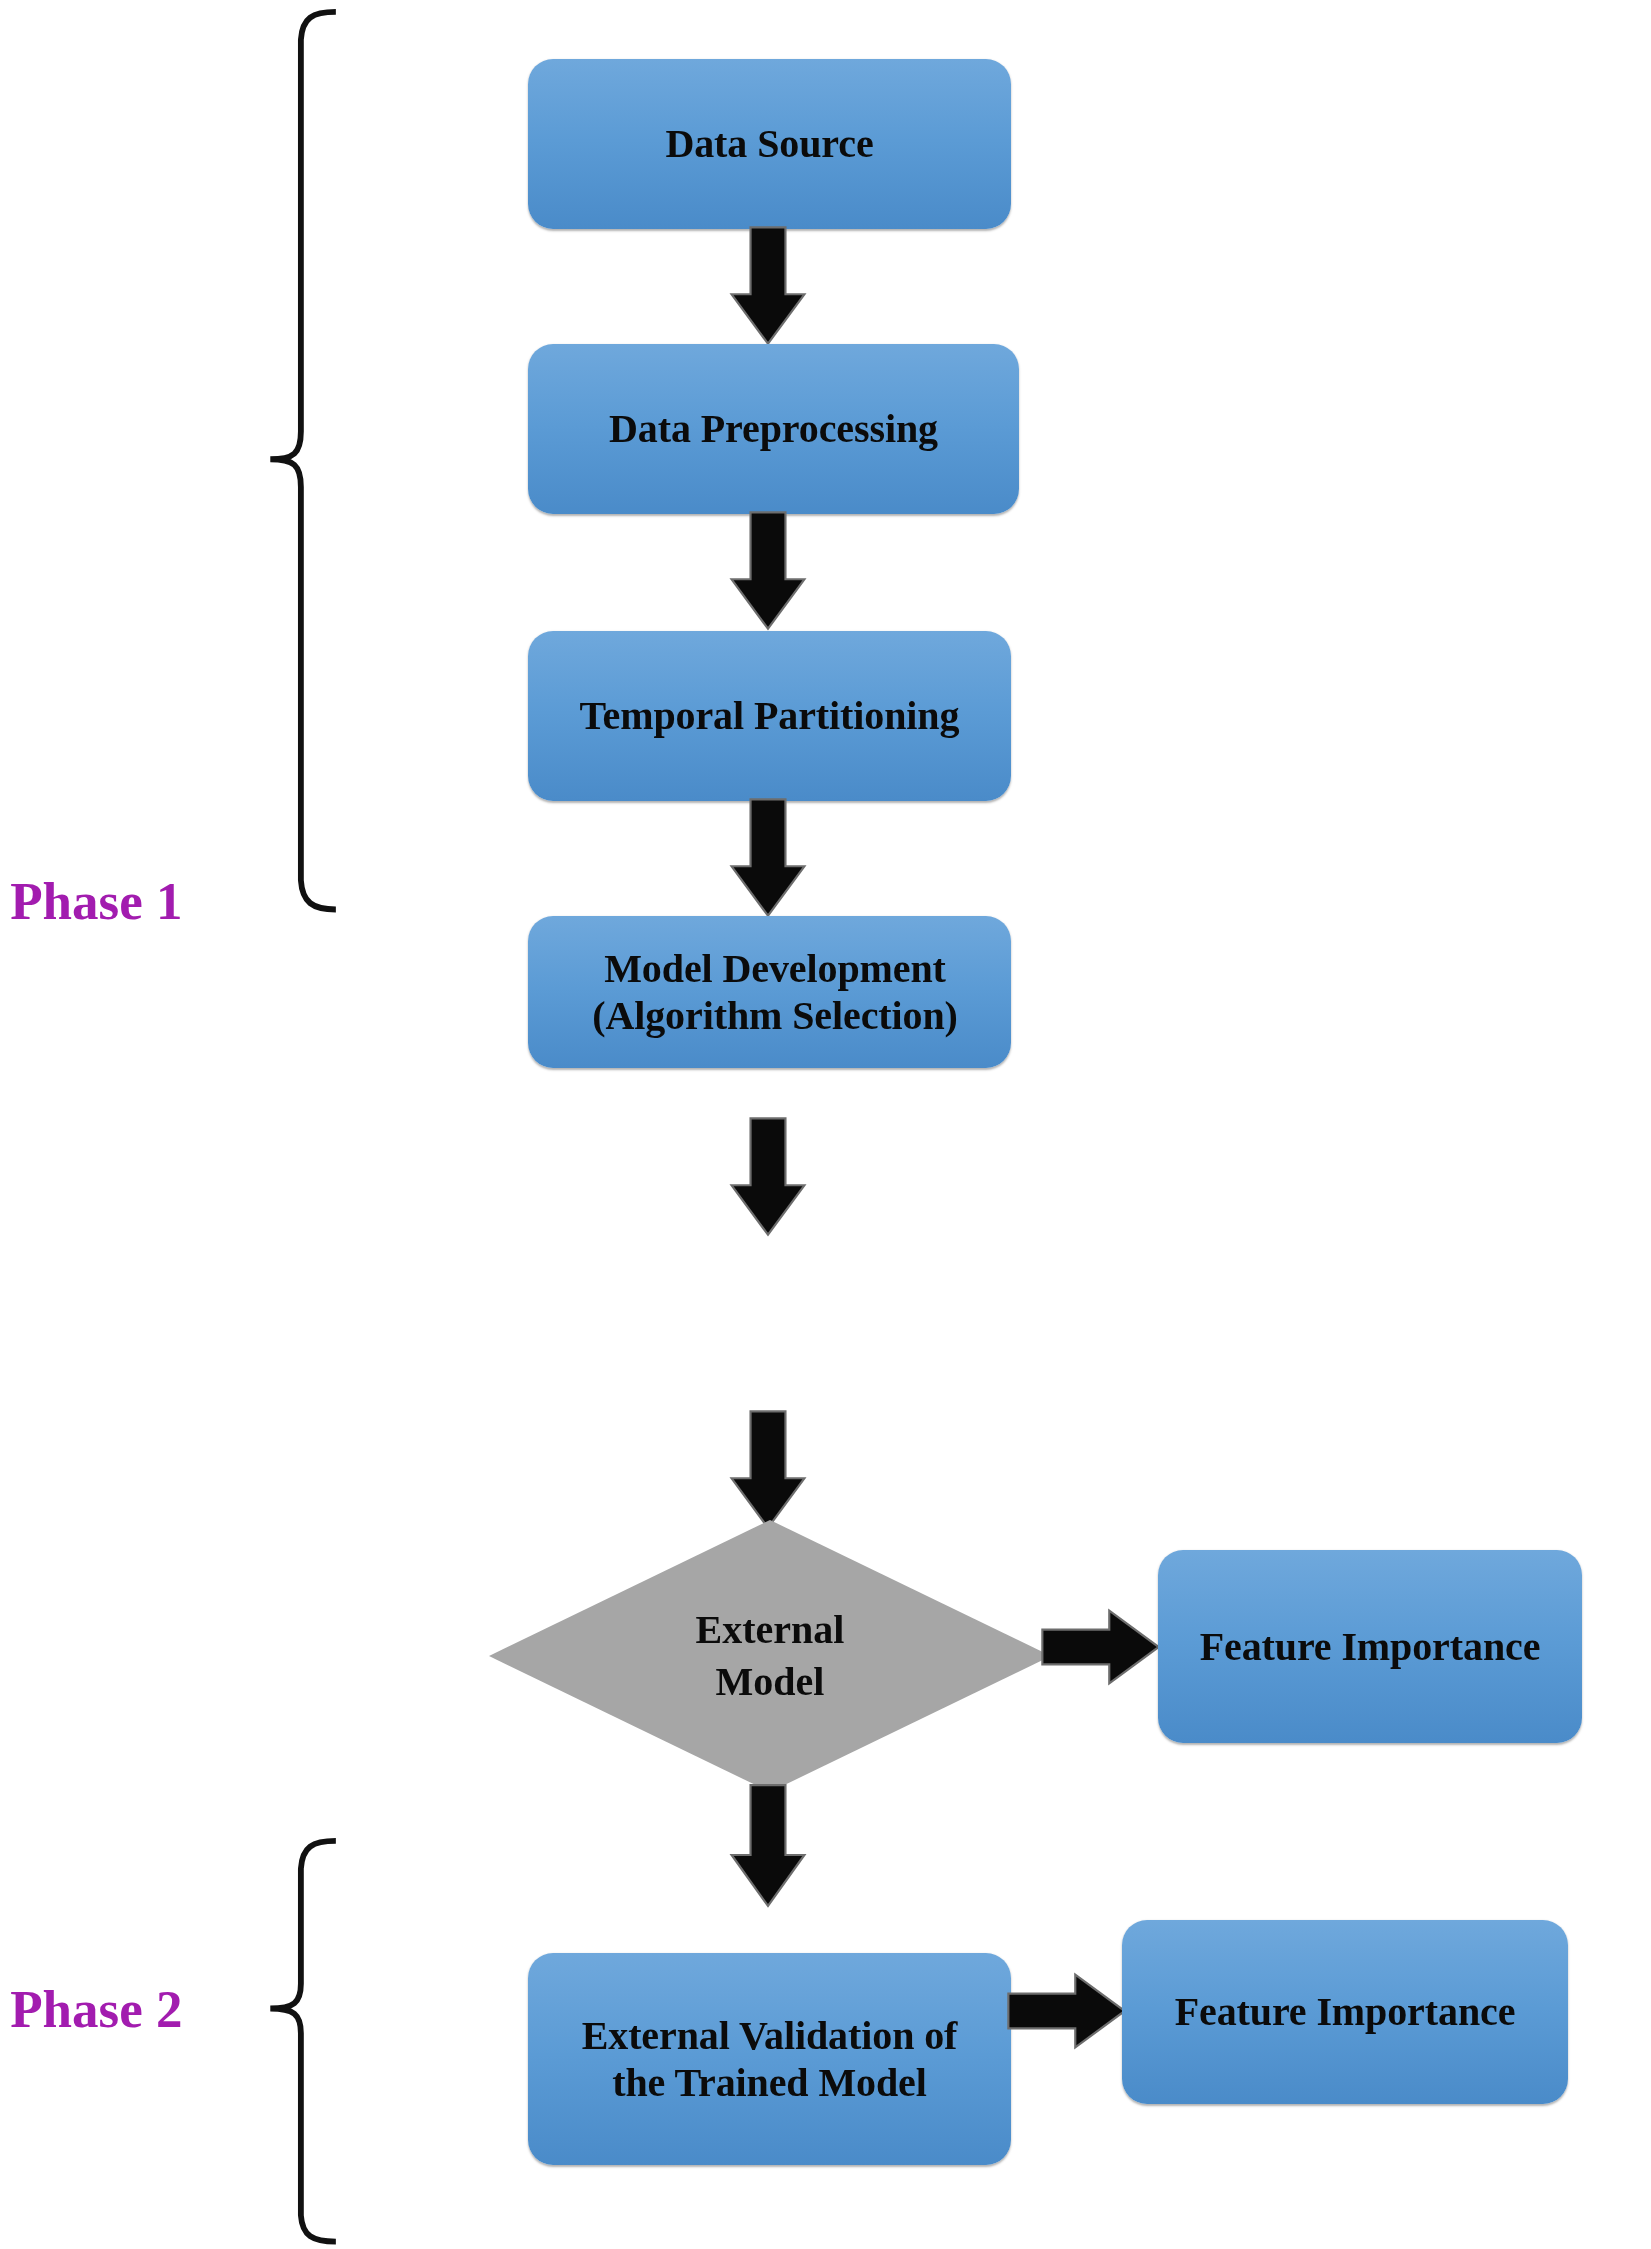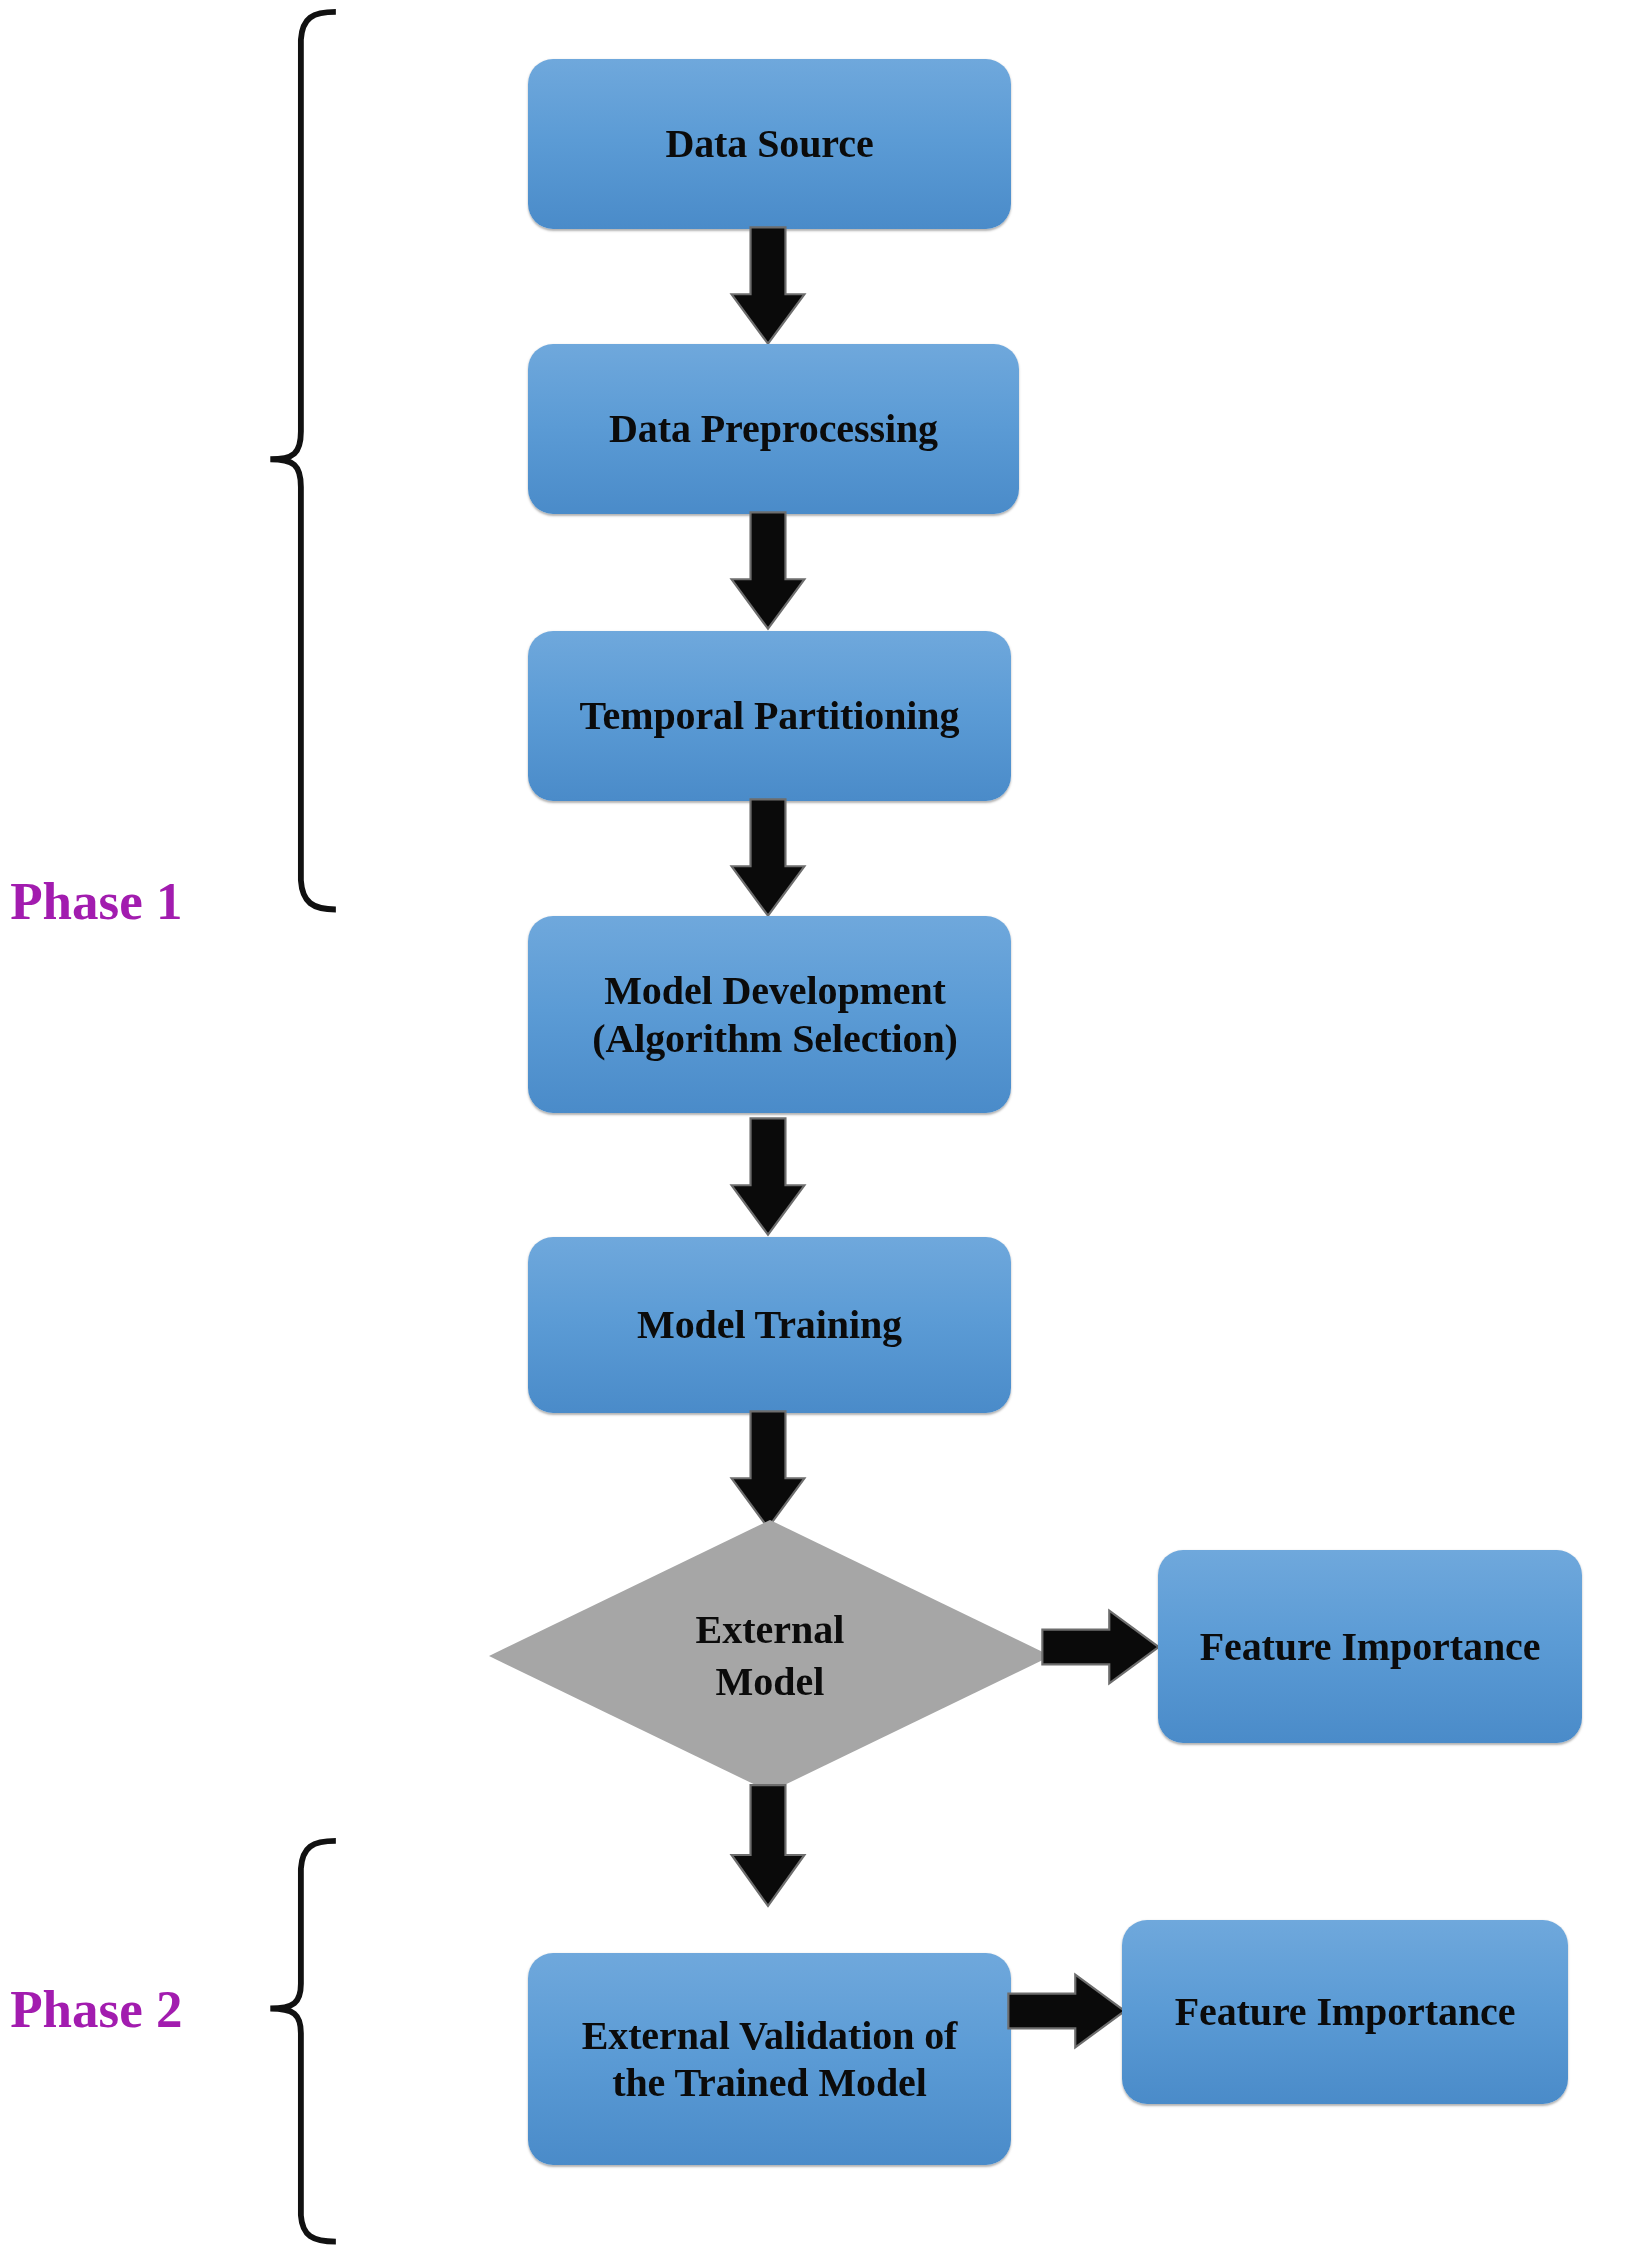--- a/index.html
+++ b/index.html
@@ -143,32 +143,29 @@
   </svg>
 
   <div class="node-box" style="left:528px; top:631px; width:483px; height:170px;">
     <span class="node-label" style="font-size:40px;">Temporal Partitioning</span>
   </div>
 
   <svg class="arrow-svg" style="left:728px; top:799px; width:80px; height:120px;" viewBox="0 0 110 164">
     <polygon class="arrow-body" points="31,0 79,0 79,92 105,92 55,160 5,92 31,92"></polygon>
   </svg>
 
-  <div class="node-box" style="left:528px; top:916px; width:483px; height:197px;padding-left:11px;">
+  <div class="node-box" style="left:528px; top:916px; width:483px; height:152px;padding-left:11px;">
     <span class="node-label" style="font-size:40px;">Model Development
 (Algorithm Selection)</span>
   </div>
 
   <svg class="arrow-svg" style="left:728px; top:1118px; width:80px; height:120px;" viewBox="0 0 110 164">
     <polygon class="arrow-body" points="31,0 79,0 79,92 105,92 55,160 5,92 31,92"></polygon>
   </svg>
 
-  <div class="node-box" style="left:528px; top:1237px; width:483px; height:176px;">
-    <span class="node-label" style="font-size:40px;">Model Training</span>
-  </div>
 
   <svg class="arrow-svg" style="left:728px; top:1411px; width:80px; height:120px;" viewBox="0 0 110 164">
     <polygon class="arrow-body" points="31,0 79,0 79,92 105,92 55,160 5,92 31,92"></polygon>
   </svg>
 
   <div class="diamond-wrap" style="left:489px; top:1520px; width:562px; height:272px;">
     <div class="diamond-shape"></div>
     <div class="diamond-label" style="font-size:40px;">External
 Model</div>
   </div>

